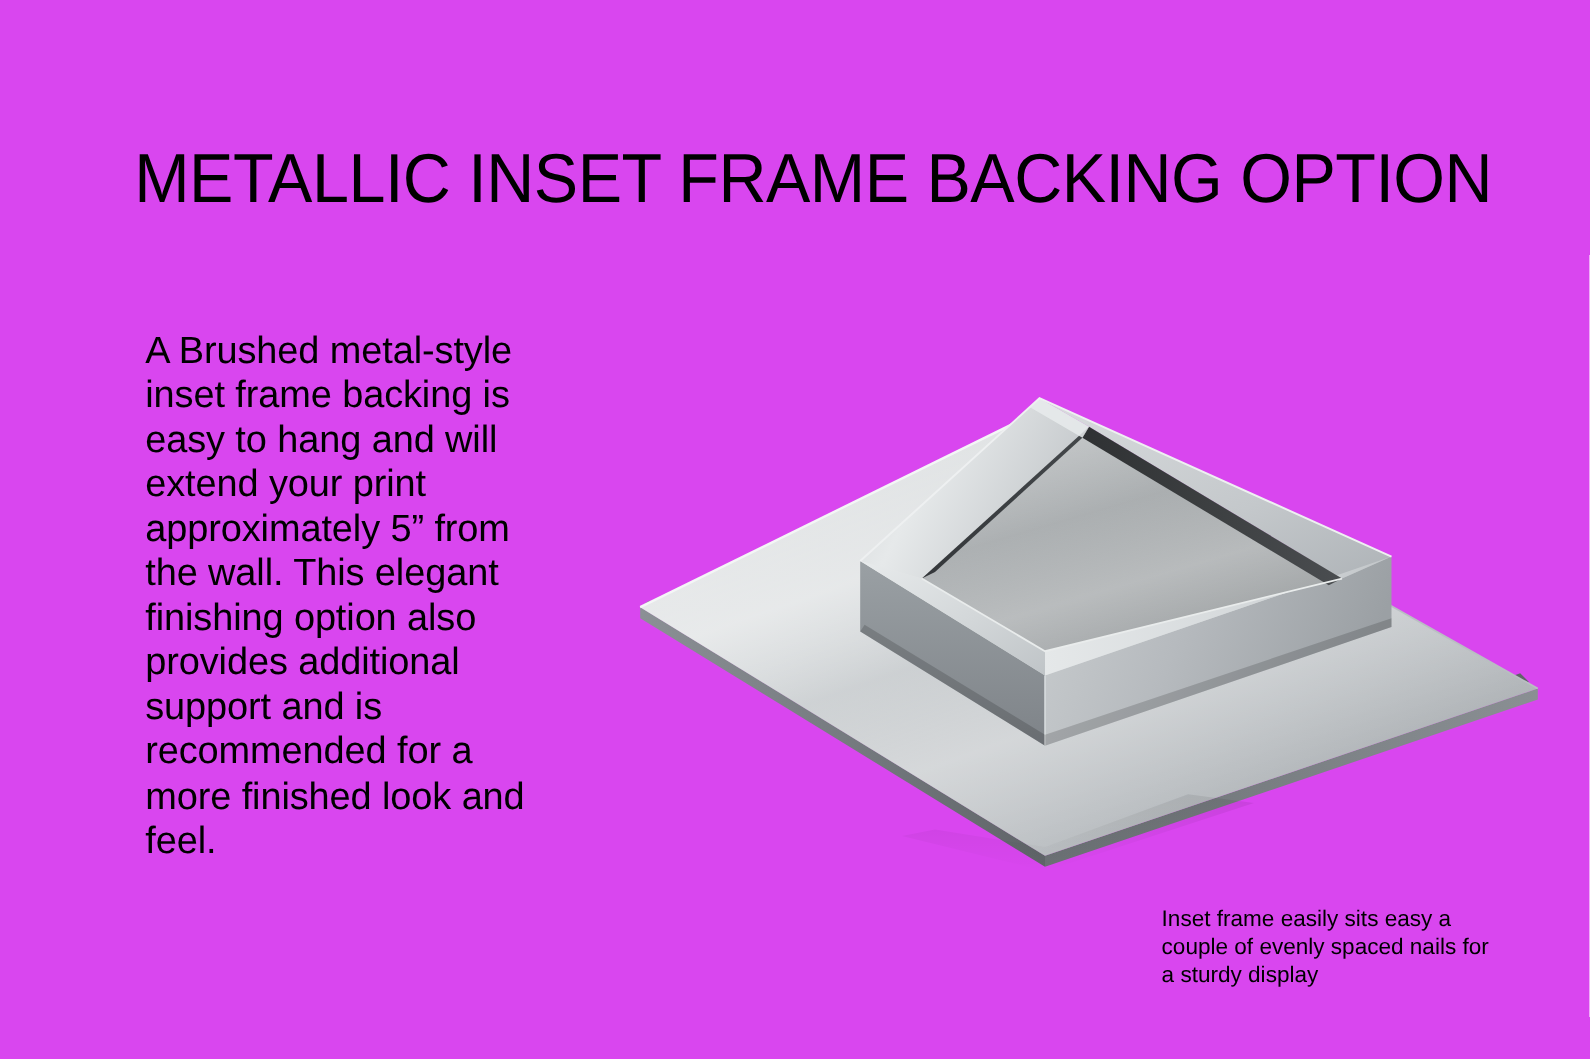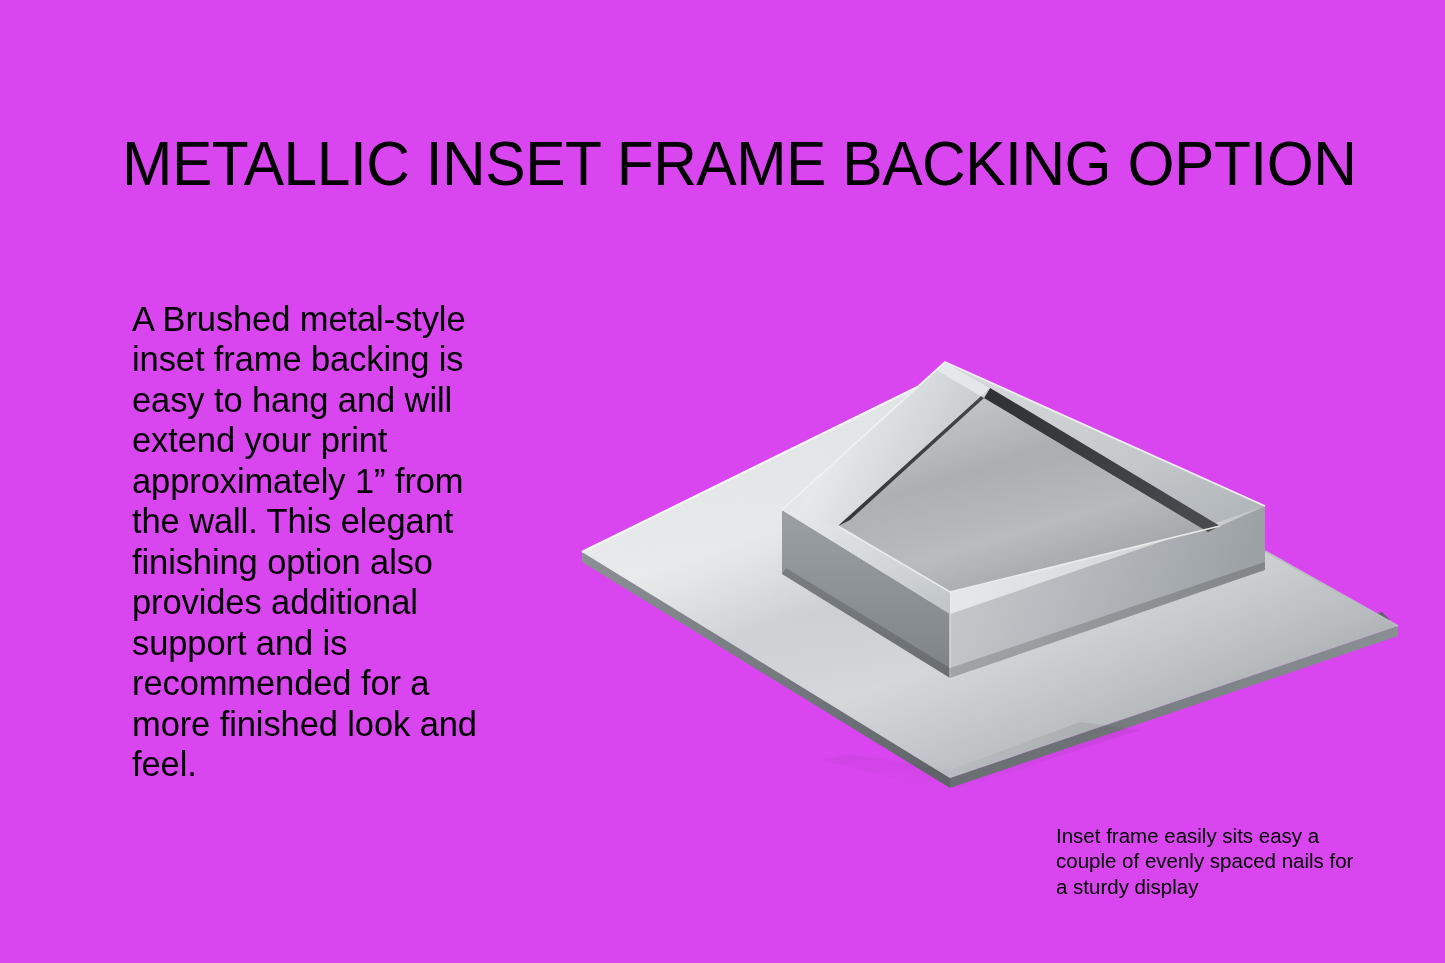--- a/index.html
+++ b/index.html
@@ -74,21 +74,21 @@
     height: 100%;
   }
 </style>
 </head>
 <body>
 
 <div id="slide">
 
   <h1 id="slide-title">METALLIC INSET FRAME BACKING OPTION</h1>
 
-  <p id="body-paragraph">A Brushed metal-style inset frame backing is easy to hang and will extend your print approximately 1” from the wall. This elegant finishing option also provides additional support and is recommended for a more finished look and feel.</p>
+  <p id="body-paragraph">A Brushed metal-style inset frame backing is easy to hang and will extend your print approximately 5” from the wall. This elegant finishing option also provides additional support and is recommended for a more finished look and feel.</p>
 
   <div id="frame-illustration">
     <svg viewBox="0 0 900 480" xmlns="http://www.w3.org/2000/svg">
       <defs>
 
         <linearGradient id="plateTop" x1="0" y1="0.05" x2="1" y2="0.95">
           <stop offset="0%" stop-color="#eceeee"></stop>
           <stop offset="14%" stop-color="#dfe2e3"></stop>
           <stop offset="34%" stop-color="#cfd3d5"></stop>
           <stop offset="52%" stop-color="#bfc3c6"></stop>

